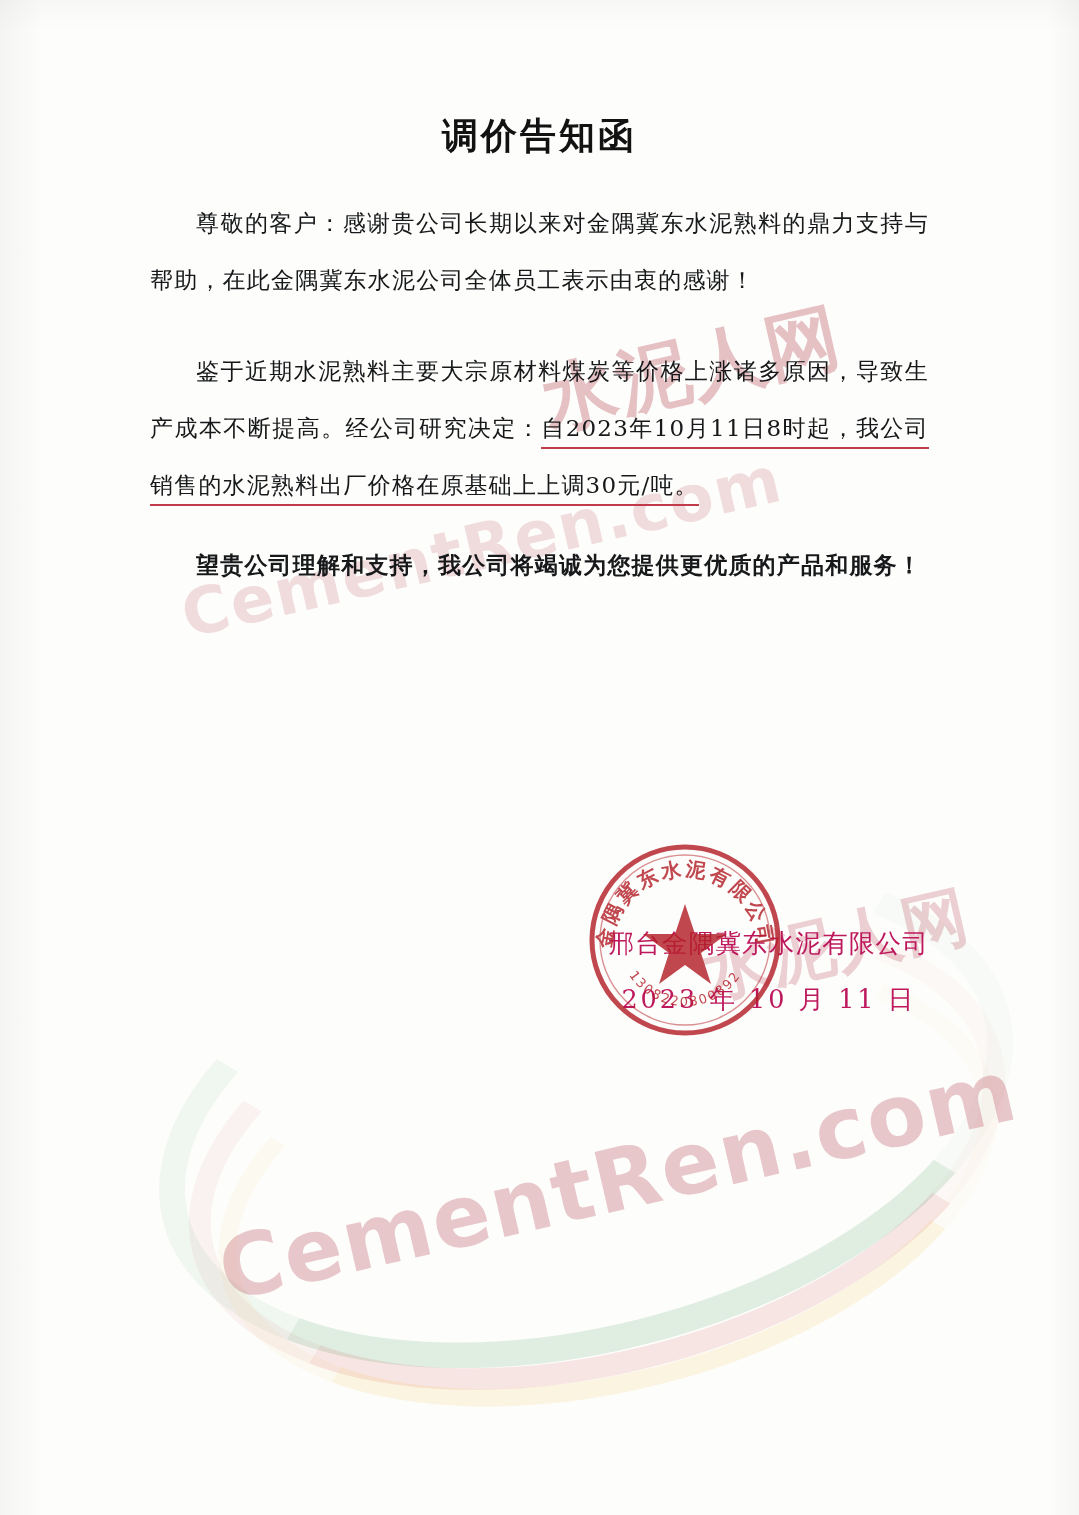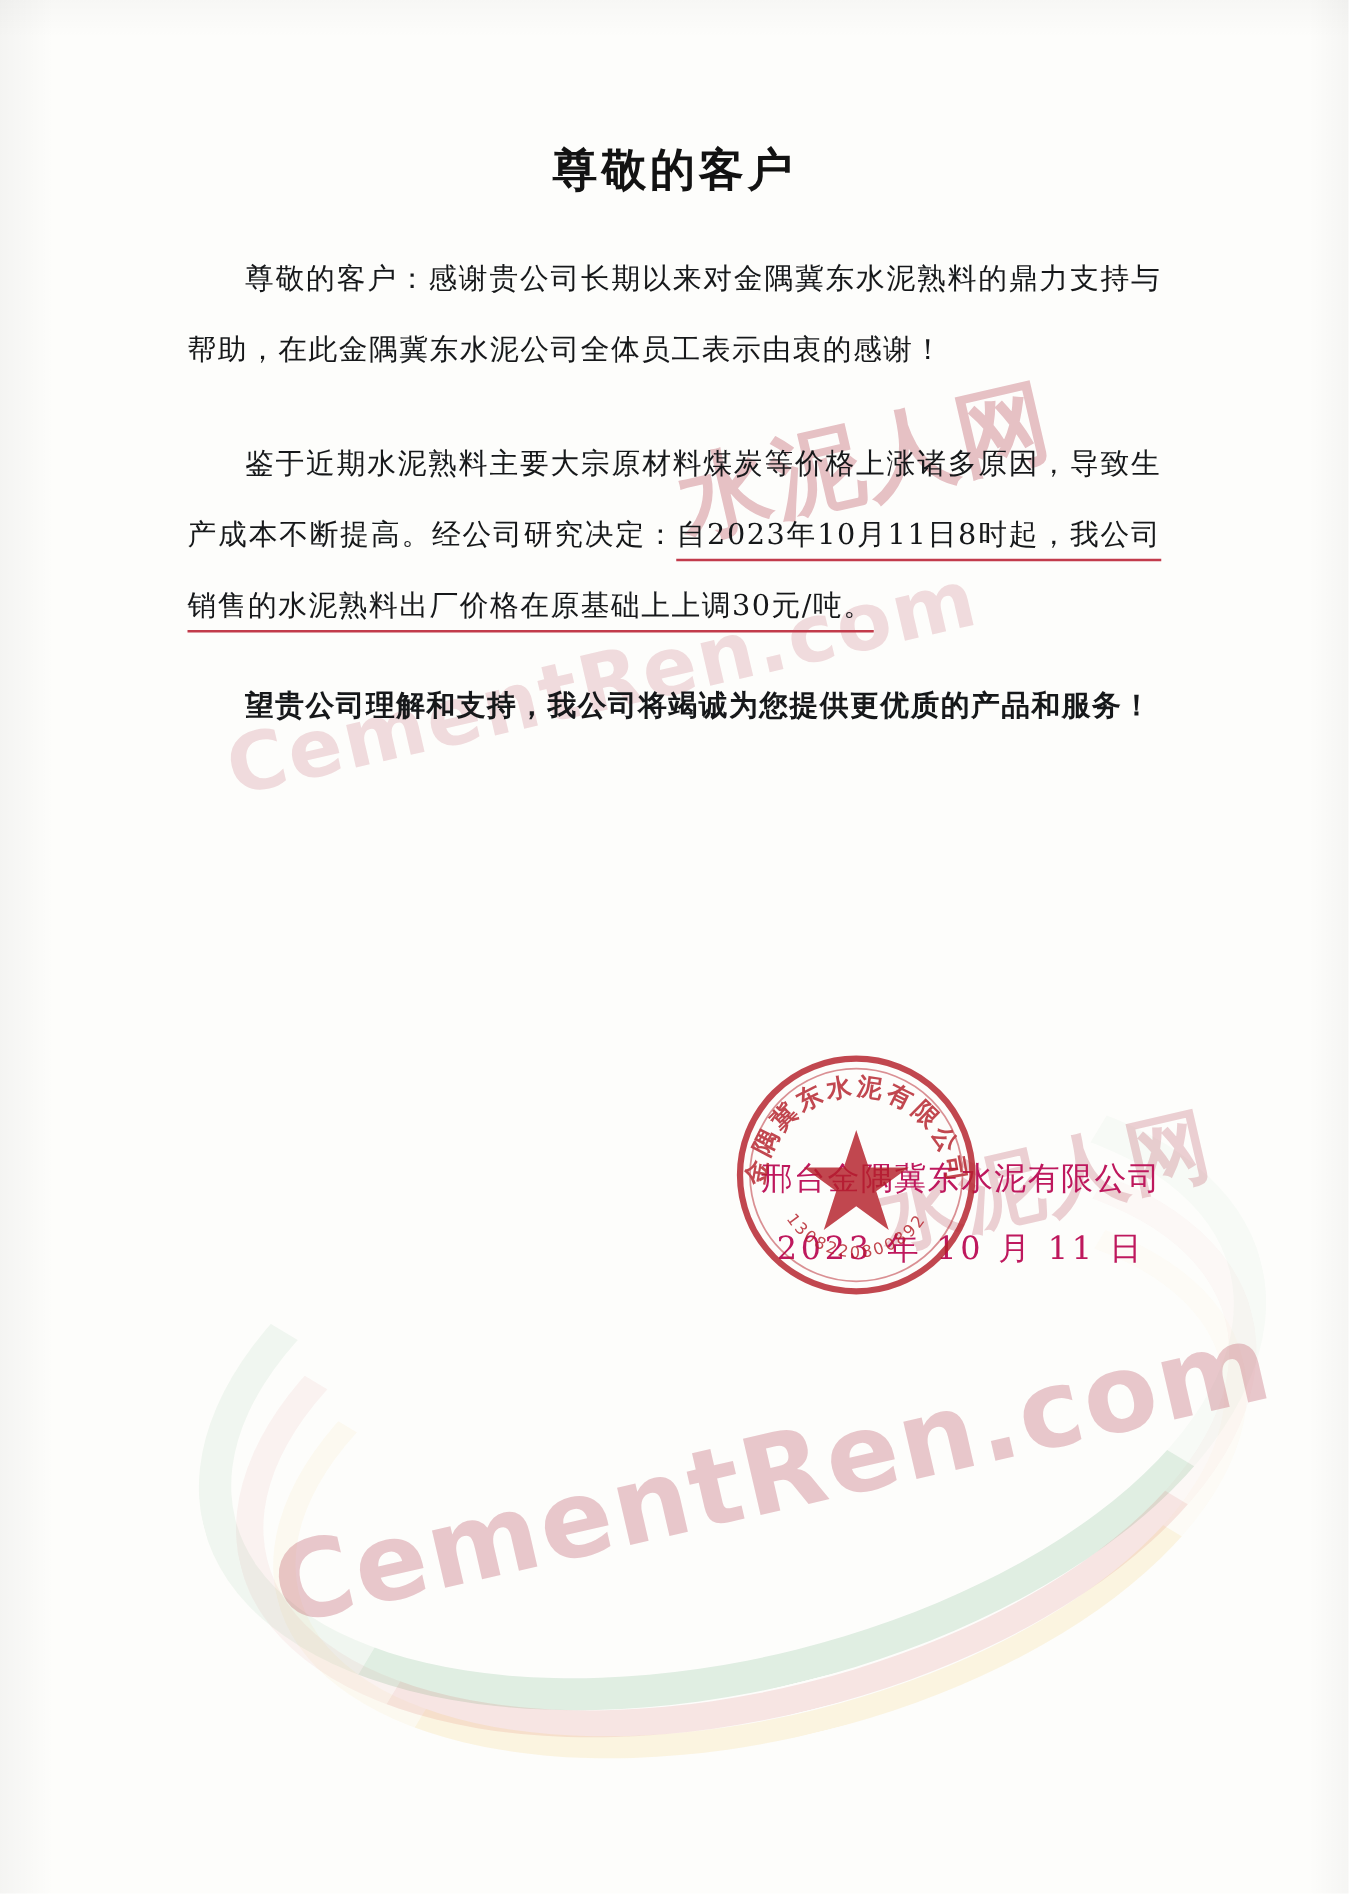--- a/index.html
+++ b/index.html
@@ -175,21 +175,21 @@
     <div class="wm-swoosh s1"></div>
     <div class="wm-swoosh s2"></div>
     <div class="wm-swoosh s3"></div>
     <div class="wm-text" id="watermark-en-upper">CementRen.com</div>
     <div class="wm-text" id="watermark-cn-top">水泥人网</div>
     <div class="wm-text" id="watermark-cn-mid">水泥人网</div>
     <div class="wm-text" id="watermark-en-main">CementRen.com</div>
   </div>
 
   <div id="letter-body">
-    <h1 id="letter-title">尊敬的客户</h1>
+    <h1 id="letter-title">调价告知函</h1>
 
     <p class="para">尊敬的客户：感谢贵公司长期以来对金隅冀东水泥熟料的鼎力支持与帮助，在此金隅冀东水泥公司全体员工表示由衷的感谢！</p>
 
     <p class="para">
       <span>鉴于近期水泥熟料主要大宗原材料煤炭等价格上涨诸多原因，导致生产成本不断提高。经公司研究决定：<span class="underline-red" style="border-bottom-color: rgb(194, 59, 75);">自2023年10月11日8时起，我公司销售的水泥熟料出厂价格在原基础上上调30元/吨。</span></span>
     </p>
 
     <p class="para tight">望贵公司理解和支持，我公司将竭诚为您提供更优质的产品和服务！</p>
 
   </div>

